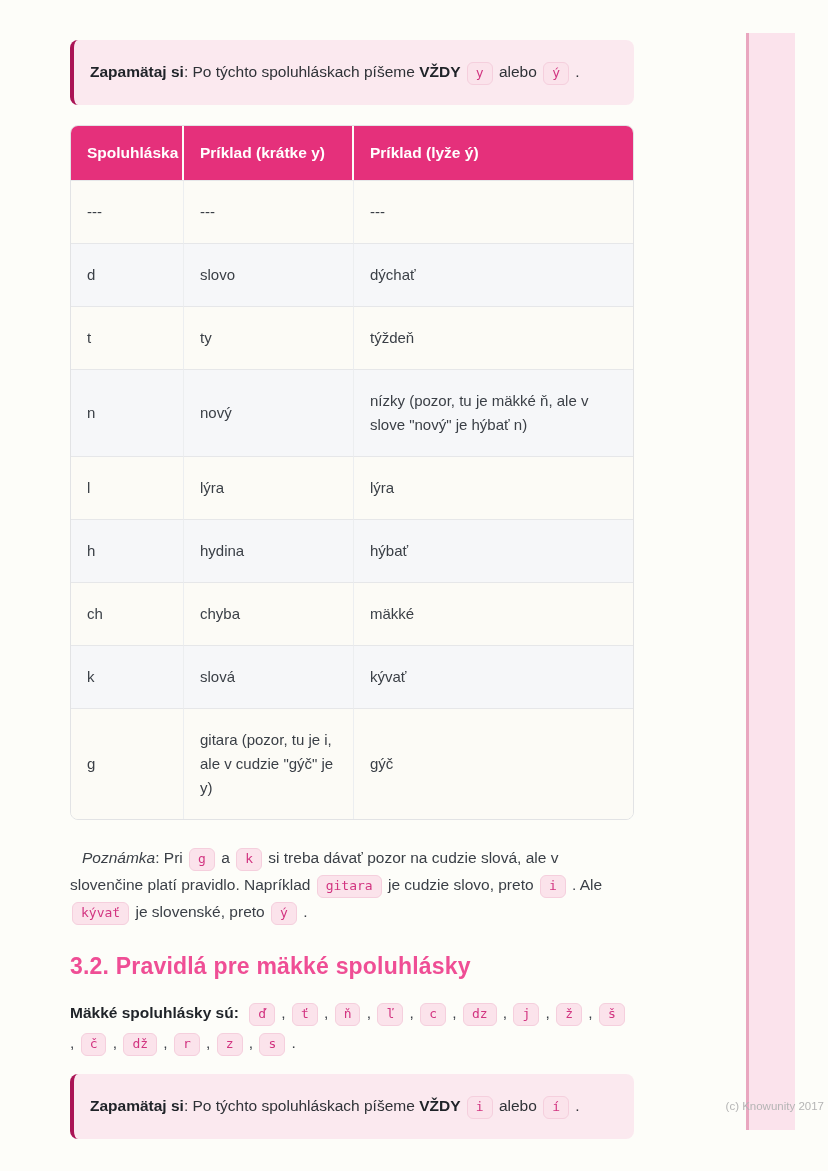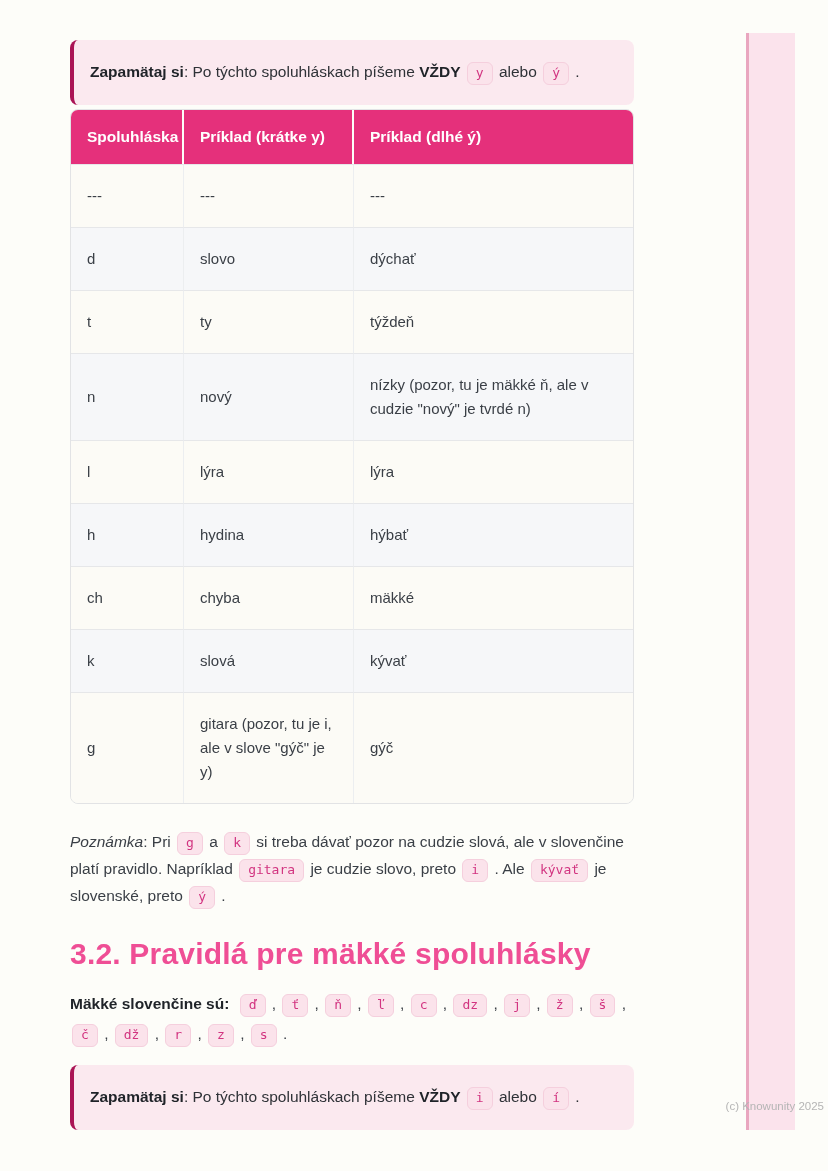--- a/index.html
+++ b/index.html
@@ -37,21 +37,21 @@
     font-family:"DejaVu Sans Mono","Liberation Mono",monospace;
     font-size:13px;
     color:#d23480;
     margin:0 2px;
     line-height:18px;
     vertical-align:baseline;
   }
 
   
   .table-wrap{
-    margin-top:4px;
+    margin-top:20px;
     border:1px solid #e2e3e5;
     border-radius:8px;
     overflow:hidden;
     background:#fcfbf6;
   }
   table{width:100%;border-collapse:separate;border-spacing:0;table-layout:fixed;}
   th{
     background:#e5307b;color:#ffffff;
     text-align:left;font-size:15.5px;font-weight:700;
     padding:18px 16px;
@@ -71,26 +71,26 @@
   }
   td:last-child{border-right:none;}
   tbody tr:nth-child(odd){background:#fcfbf6;}
   tbody tr:nth-child(even){background:#f6f7f9;}
 
   
   .note{
     margin-top:24px;
     font-size:15.5px;line-height:27px;color:#3a3f46;
   }
-  .note em{color:#3a3f46;}
+  .note em{color:#3a3f46;margin-left:12px;}
 
   
   .section-heading{
     margin:28px 0 0 0;
-    font-size:30px;font-weight:700;color:#ef4e95;
+    font-size:23px;font-weight:700;color:#ef4e95;
     letter-spacing:0.2px;
   }
 
   
   .soft-line{
     margin-top:18px;
     font-size:15.5px;line-height:30px;color:#3a3f46;
   }
   .soft-line .intro{font-weight:700;color:#1f2328;margin-right:4px;}
 
@@ -129,21 +129,21 @@
       <table>
         <colgroup>
             <col style="width:113px">
             <col style="width:170px">
             <col style="width:281px">
           </colgroup>
         <thead>
           <tr>
               <th>Spoluhláska</th>
               <th>Príklad (krátke y)</th>
-              <th>Príklad (dlhé ý)</th>
+              <th>Príklad (lyže ý)</th>
             </tr>
         </thead>
         <tbody>
             <tr>
               <td>---</td>
               <td>---</td>
               <td>---</td>
             </tr>
             <tr>
               <td>d</td>
@@ -151,21 +151,21 @@
               <td>dýchať</td>
             </tr>
             <tr>
               <td>t</td>
               <td>ty</td>
               <td>týždeň</td>
             </tr>
             <tr>
               <td>n</td>
               <td>nový</td>
-              <td>nízky (pozor, tu je mäkké ň, ale v cudzie "nový" je tvrdé n)</td>
+              <td>nízky (pozor, tu je mäkké ň, ale v slove "nový" je hýbať n)</td>
             </tr>
             <tr>
               <td>l</td>
               <td>lýra</td>
               <td>lýra</td>
             </tr>
             <tr>
               <td>h</td>
               <td>hydina</td>
               <td>hýbať</td>
@@ -175,37 +175,37 @@
               <td>chyba</td>
               <td>mäkké</td>
             </tr>
             <tr>
               <td>k</td>
               <td>slová</td>
               <td>kývať</td>
             </tr>
             <tr>
               <td>g</td>
-              <td>gitara (pozor, tu je i, ale v slove "gýč" je y)</td>
+              <td>gitara (pozor, tu je i, ale v cudzie "gýč" je y)</td>
               <td>gýč</td>
             </tr>
           </tbody>
       </table>
     </div>
 
     <p class="note"><em>Poznámka</em><span>: Pri </span><code class="badge">g</code><span> a </span><code class="badge">k</code><span> si treba dávať pozor na cudzie slová, ale v slovenčine platí pravidlo. Napríklad </span><code class="badge">gitara</code><span> je cudzie slovo, preto </span><code class="badge">i</code><span> . Ale </span><code class="badge">kývať</code><span> je slovenské, preto </span><code class="badge">ý</code><span> .</span></p>
 
     <h2 class="section-heading">3.2. Pravidlá pre mäkké spoluhlásky</h2>
 
     <p class="soft-line">
-      <span class="intro">Mäkké slovenčine sú:</span>
+      <span class="intro">Mäkké spoluhlásky sú:</span>
       <span><code class="badge">ď</code><span> , </span><code class="badge">ť</code><span> , </span><code class="badge">ň</code><span> , </span><code class="badge">ľ</code><span> , </span><code class="badge">c</code><span> , </span><code class="badge">dz</code><span> , </span><code class="badge">j</code><span> , </span><code class="badge">ž</code><span> , </span><code class="badge">š</code><span> , </span><code class="badge">č</code><span> , </span><code class="badge">dž</code><span> , </span><code class="badge">r</code><span> , </span><code class="badge">z</code><span> , </span><code class="badge">s</code><span> .</span></span>
     </p>
 
     <div class="callout mt22">
       <span><strong>Zapamätaj si</strong><span>: Po týchto spoluhláskach píšeme </span><strong>VŽDY</strong><span> </span><code class="badge">i</code><span> alebo </span><code class="badge">í</code><span> .</span></span>
     </div>
 
   </div>
 
-  <div class="watermark">(c) Knowunity 2025</div>
+  <div class="watermark">(c) Knowunity 2017</div>
 
 </div>
 
 </body></html>

